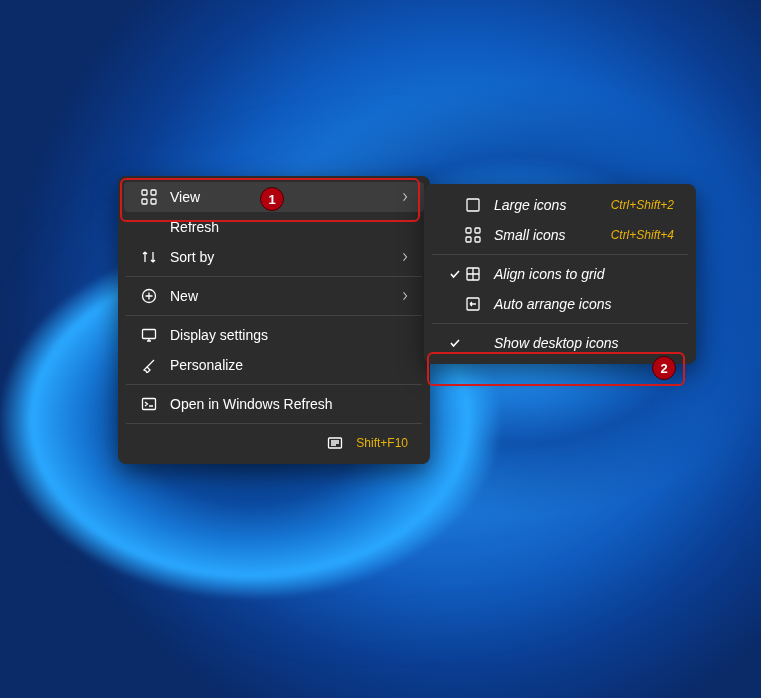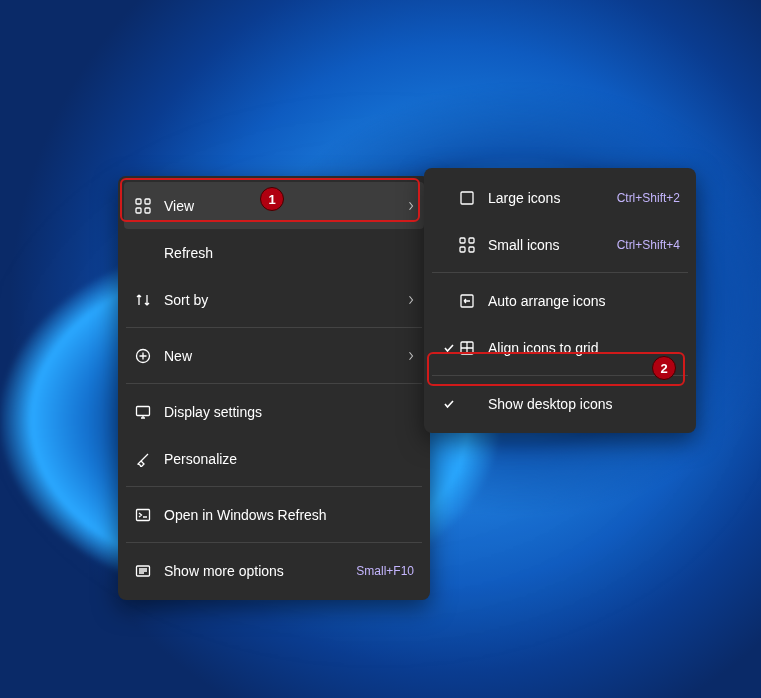--- a/index.html
+++ b/index.html
@@ -7,27 +7,27 @@
     radial-gradient(circle at 60% 45%,#2aa8ff 0%,#1a7fe0 25%,#0e5bc0 45%,#0a3c90 60%,#0a2a68 75%) ,
     linear-gradient(180deg,#9fc6e8 0%,#bcd6ec 20%,#a1c4e5 40%,#6aa0d6 60%,#2f6bb0 100%);
     background-blend-mode:normal,normal;}
   .swirl{position:absolute;inset:0;background:
     radial-gradient(ellipse 420px 300px at 250px 420px,#07306f 0%,#0b4aa0 28%,#1676d4 40%,#2aa8ff 52%,rgba(42,168,255,0) 60%),
     radial-gradient(ellipse 460px 360px at 520px 300px,rgba(255,255,255,.15) 0%,rgba(33,150,255,.5) 18%,rgba(10,70,160,.8) 40%,rgba(0,0,0,0) 60%),
     radial-gradient(ellipse 700px 500px at 380px 380px,rgba(255,255,255,.05) 0%,rgba(0,0,0,0) 60%);
     filter:blur(2px);}
   .menu{position:absolute;background:#2c2c2c;border-radius:8px;box-shadow:0 8px 24px rgba(0,0,0,.5);color:#fff;font-size:14px;padding:6px;}
   .menu.main{left:118px;top:176px;width:300px;}
-  .menu.sub{left:424px;top:168px;width:260px;}
-  .item{display:flex;align-items:center;height:47px;border-radius:4px;padding:0 10px;position:relative;justify-content:flex-end;}
+  .menu.sub{left:424px;top:184px;width:260px;font-style:italic;}
+  .item{display:flex;align-items:center;height:30px;border-radius:4px;padding:0 16px;position:relative;justify-content:flex-end;}
   .item.hover{background:#3d3d3d;}
   .item .ic{width:18px;height:18px;flex:0 0 18px;margin-right:12px;display:flex;align-items:center;justify-content:center;}
   .item .lbl{flex:1;white-space:nowrap;}
   .item .chev{width:10px;display:flex;justify-content:flex-end;color:#bbb;}
-  .item .kbd{color:#c4b5fd;font-size:12px;}
+  .item .kbd{color:#eab308;font-size:12px;}
   .sep{height:1px;background:#444;margin:4px 2px;}
   .hl{position:absolute;border:2px solid #d11a1a;border-radius:6px;pointer-events:none;}
   .badge{position:absolute;width:22px;height:22px;border-radius:50%;background:#b00010;border:1px solid #400;color:#fff;font-size:13px;font-weight:600;display:flex;align-items:center;justify-content:center;pointer-events:none;}
   .bullet{width:18px;flex:0 0 18px;margin-right:0;display:flex;align-items:center;justify-content:center;}
   .bullet .dot{width:4px;height:4px;border-radius:50%;background:#fff;}
   .check{width:18px;flex:0 0 18px;margin-right:0;display:flex;align-items:center;justify-content:center;}
   svg{display:block;}
 </style>
 </head>
 <body>
@@ -125,22 +125,21 @@
 
     <div class="sep"></div>
 
     <div class="item">
       <span class="ic">
         <svg viewBox="0 0 16 16" width="16" height="16" stroke="#fff" fill="none" stroke-width="1.3">
             <rect x="1.5" y="3" width="13" height="10" rx="1"></rect>
             <path d="M4 6h8M4 8h8M4 10h5"></path>
           </svg>
       </span>
-      <span class="lbl">Show more options</span>
-      <span class="kbd">Small+F10</span>
+      <span class="kbd">Shift+F10</span>
     </div>
 
   </div>
 
   <div class="menu sub">
 
     <div class="item">
       <span class="bullet"></span>
       <span class="ic">
         <svg viewBox="0 0 16 16" width="16" height="16" stroke="#fff" fill="none" stroke-width="1.3">
@@ -162,45 +161,45 @@
             <rect x="10" y="10" width="5" height="5" rx="1"></rect>
           </svg>
       </span>
       <span class="lbl">Small icons</span>
       <span class="kbd">Ctrl+Shift+4</span>
     </div>
 
     <div class="sep"></div>
 
     <div class="item">
-      <span class="check"></span>
-      <span class="ic">
-        <svg viewBox="0 0 16 16" width="16" height="16" stroke="#fff" fill="none" stroke-width="1.3">
-            <rect x="2" y="2" width="12" height="12" rx="1"></rect>
-            <path d="M5 8l2-2M5 8l2 2M5 8h6"></path>
-          </svg>
-      </span>
-      <span class="lbl">Auto arrange icons</span>
-    </div>
-
-    <div class="item">
       <span class="check">
         <svg viewBox="0 0 12 12" width="12" height="12" stroke="#fff" fill="none" stroke-width="1.6">
             <path d="M2 6l2.5 3L10 3"></path>
           </svg>
       </span>
       <span class="ic">
         <svg viewBox="0 0 16 16" width="16" height="16" stroke="#fff" fill="none" stroke-width="1.3">
             <rect x="2" y="2" width="12" height="12" rx="1"></rect>
             <path d="M2 8h12M8 2v12"></path>
           </svg>
       </span>
       <span class="lbl">Align icons to grid</span>
     </div>
 
+    <div class="item">
+      <span class="check"></span>
+      <span class="ic">
+        <svg viewBox="0 0 16 16" width="16" height="16" stroke="#fff" fill="none" stroke-width="1.3">
+            <rect x="2" y="2" width="12" height="12" rx="1"></rect>
+            <path d="M5 8l2-2M5 8l2 2M5 8h6"></path>
+          </svg>
+      </span>
+      <span class="lbl">Auto arrange icons</span>
+    </div>
+
     <div class="sep"></div>
 
     <div class="item">
       <span class="check">
         <svg viewBox="0 0 12 12" width="12" height="12" stroke="#fff" fill="none" stroke-width="1.6">
             <path d="M2 6l2.5 3L10 3"></path>
           </svg>
       </span>
       <span class="ic"></span>
       <span class="lbl">Show desktop icons</span>

